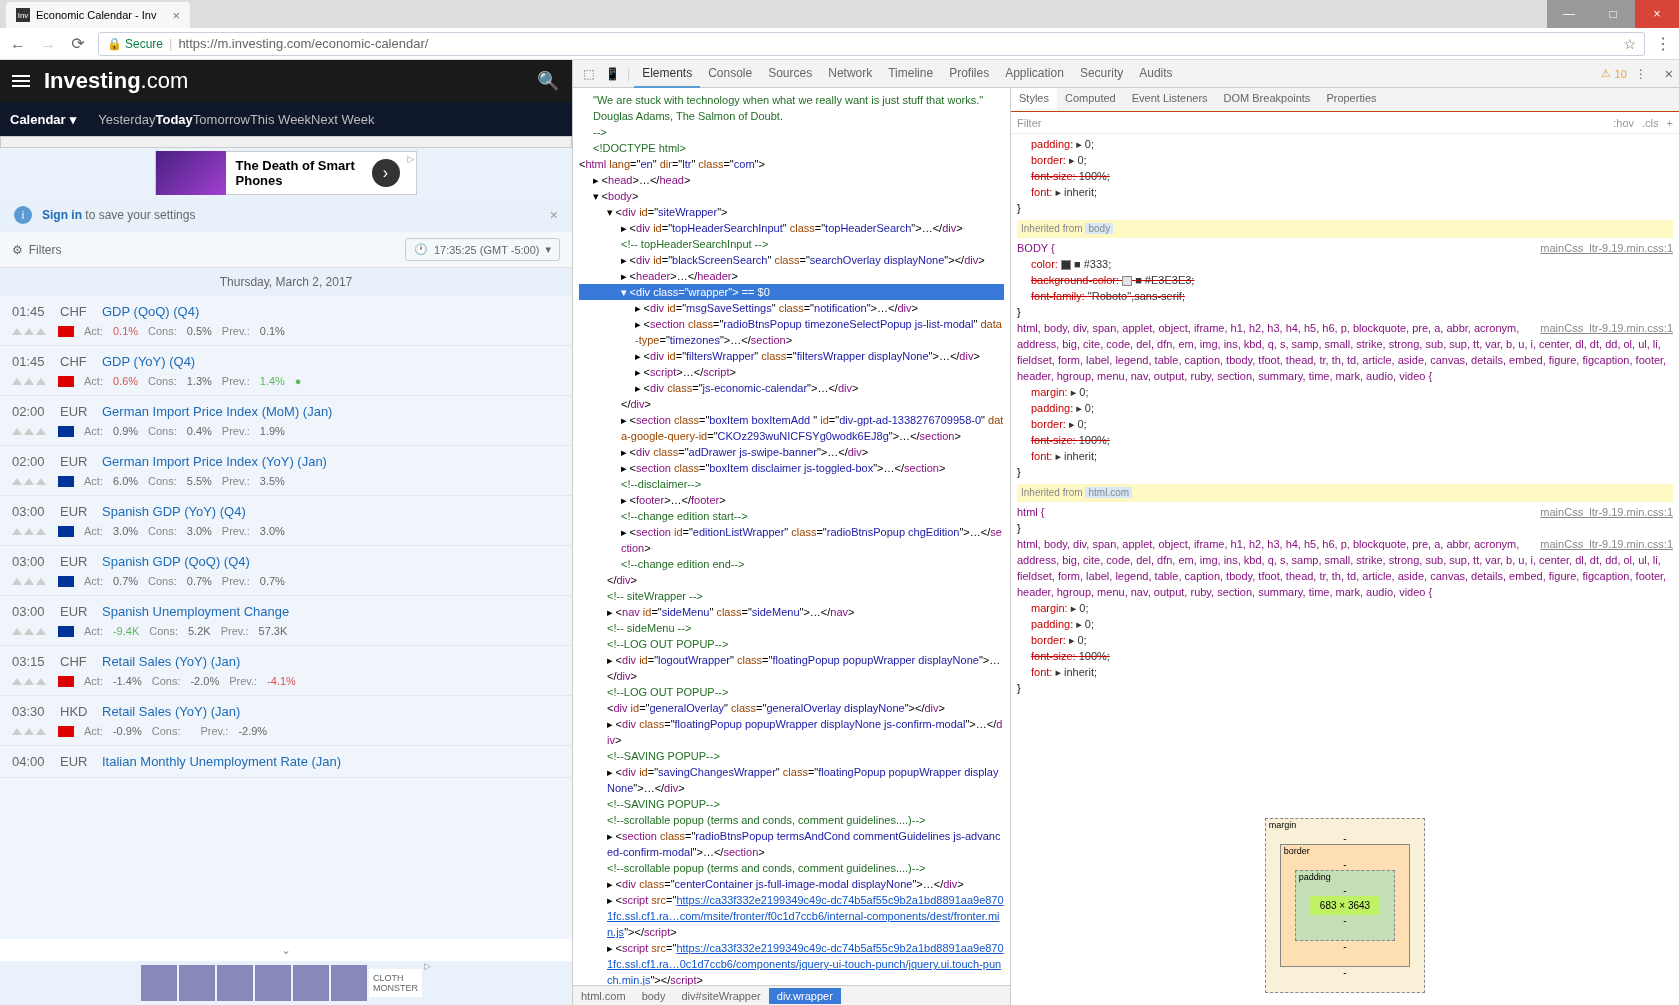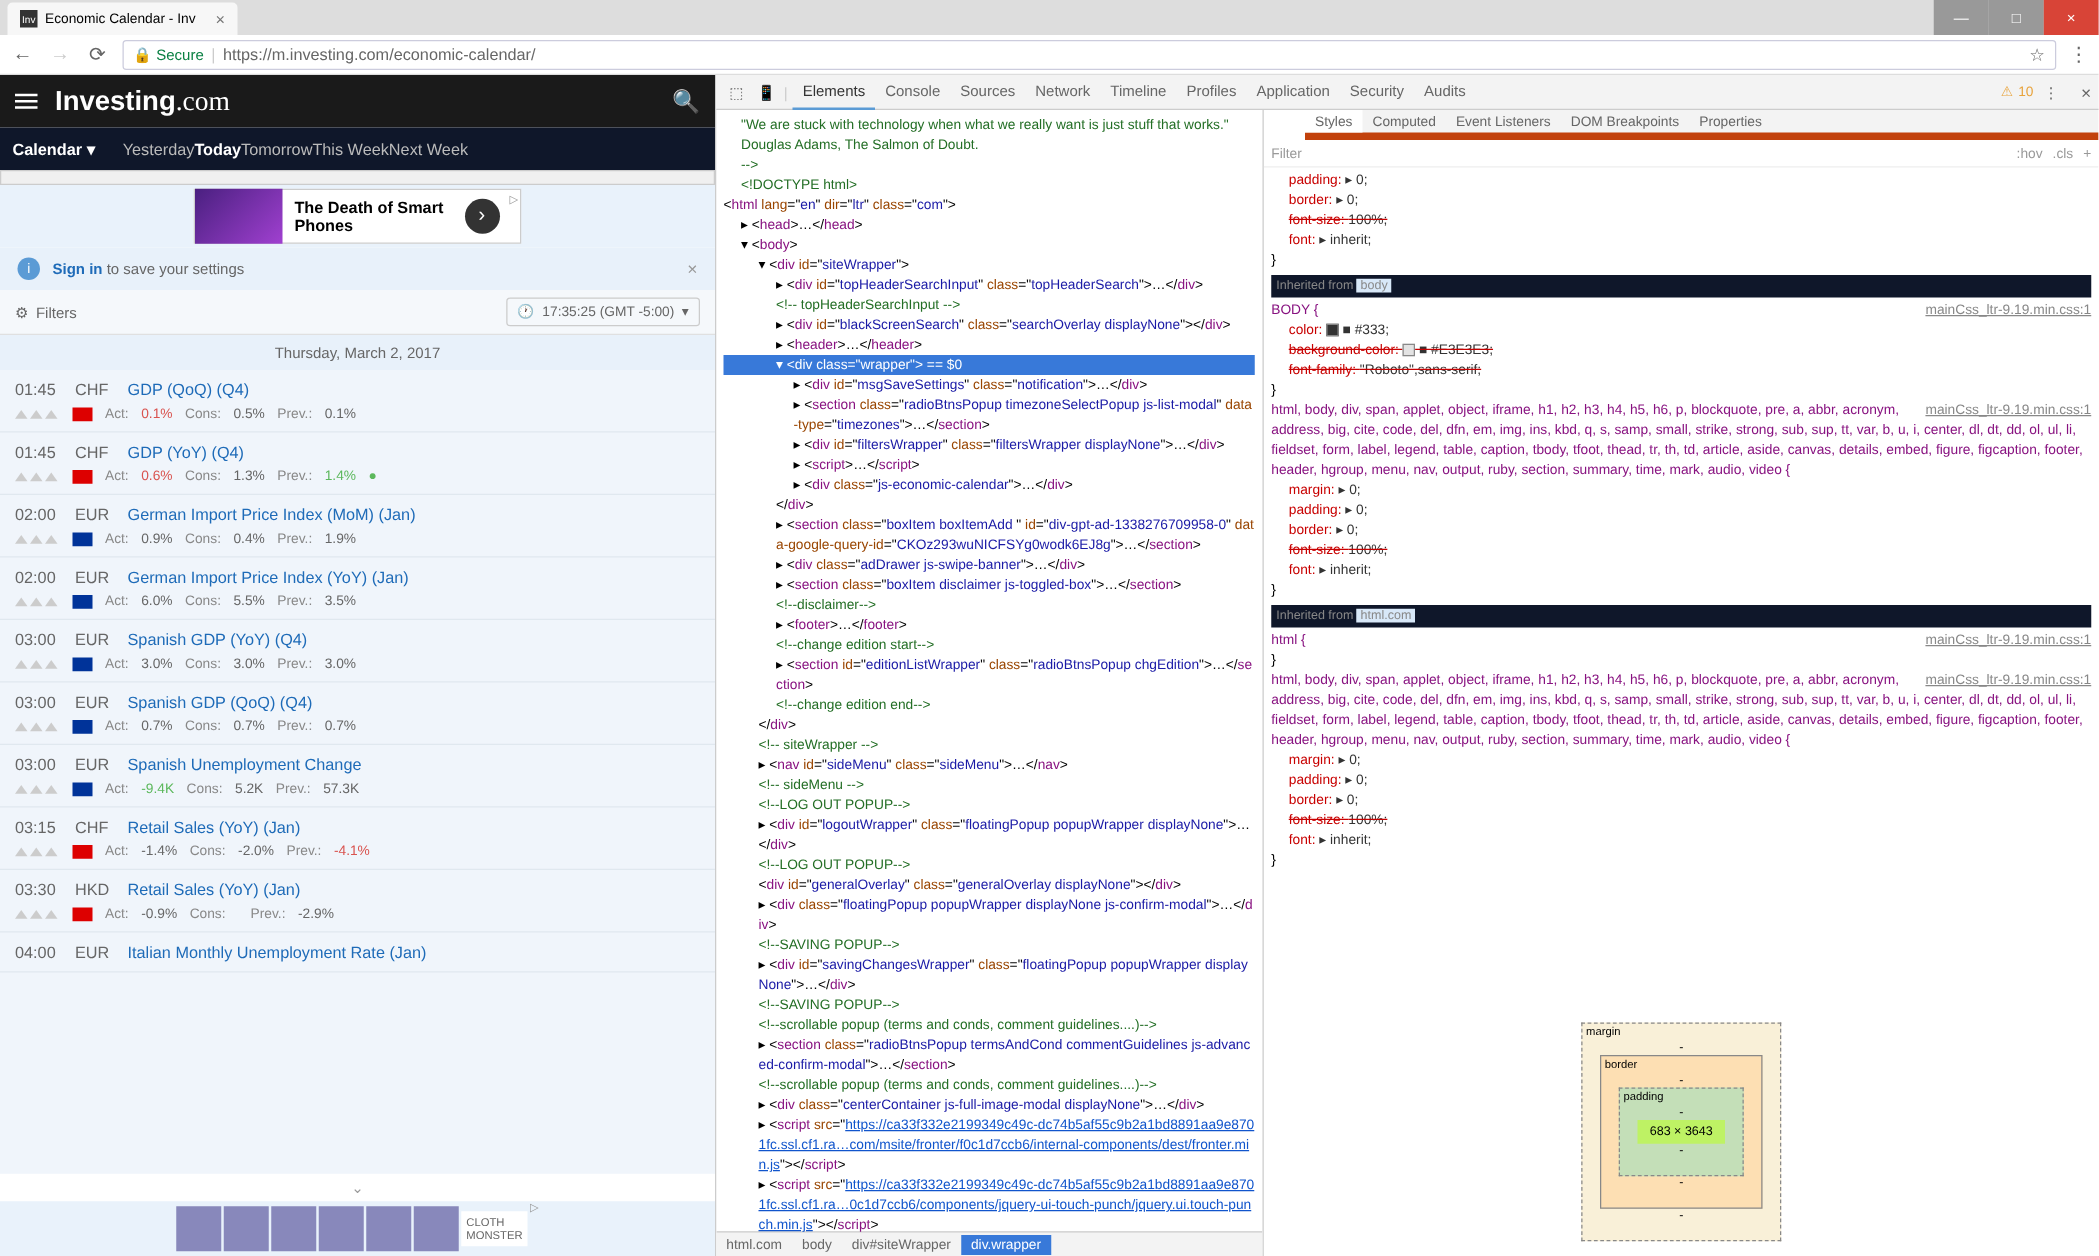--- a/index.html
+++ b/index.html
@@ -27,21 +27,21 @@
 
 .main-area { display:flex; height:945px; }
 .left-pane { width:572px; background:#fff; display:flex; flex-direction:column; overflow:hidden; }
 .right-pane { flex:1; display:flex; flex-direction:column; border-left:1px solid #ccc; }
 
 
 .invest-header { background:#1a1a1a; height:42px; display:flex; align-items:center; padding:0 12px; color:#fff; }
 .hamburger { display:flex; flex-direction:column; gap:3px; margin-right:14px; cursor:pointer; }
 .hamburger span { width:18px; height:2px; background:#fff; }
 .logo { font-size:22px; font-weight:bold; }
-.logo .com { font-weight:normal;font-family:Liberation Serif, serif; }
+.logo .com { font-weight:normal; }
 .search-ico { margin-left:auto; font-size:18px; }
 .sub-nav { background:#0f172a; height:34px; display:flex; align-items:center; padding:0 10px; color:#bbb; gap:22px; }
 .calendar-btn { color:#fff; font-size:13px; font-weight:bold; display:flex; align-items:center; gap:4px; }
 .sub-nav-item { font-size:13px; cursor:pointer; }
 .sub-nav-item.active { color:#fff; font-weight:bold; }
 .scroll-bar-mini { height:12px; background:#f0f0f0; border:1px solid #ccc; position:relative; }
 
 
 .ad-banner { height:50px; display:flex; align-items:center; justify-content:center; background:#e9f2fb; }
 .ad-box { display:flex; align-items:center; background:#fff; border:1px solid #ccc; height:44px; }
@@ -106,32 +106,32 @@
 .dom-tree .c { color:#236e25; }
 .dom-line { white-space:normal; word-break:break-all; }
 .dom-line.selected { background:#3879d9; color:#fff; }
 .dom-line.selected .t,.dom-line.selected .a,.dom-line.selected .v { color:#fff; }
 .dom-link { color:#1155cc; text-decoration:underline; }
 .breadcrumb-bar { height:20px; border-top:1px solid #ccc; display:flex; align-items:center; font-size:11px; background:#f3f3f3; }
 .bc-item { padding:2px 8px; color:#666; }
 .bc-item.sel { background:#3879d9; color:#fff; }
 
 .styles-panel { flex:1; display:flex; flex-direction:column; overflow:hidden; }
-.styles-tabs { height:24px; border-bottom:6px solid #c2410c; display:flex; background:#f3f3f3;margin-left:33px; }
+.styles-tabs { height:24px; border-bottom:1px solid #c2410c; display:flex; background:#f3f3f3; }
 .styles-tab { padding:4px 8px; font-size:11px; color:#666; cursor:pointer; }
 .styles-tab.active { background:#fff; }
 .filter-row { height:22px; border-bottom:1px solid #eee; display:flex; align-items:center; padding:0 6px; font-size:11px; color:#999; gap:8px; }
 .filter-row .f { flex:1; }
 .styles-body { flex:1; overflow-y:auto; font-family:Menlo,Consolas,monospace; font-size:11px; padding:2px 6px; line-height:16px; }
 .css-sel { color:#881280; }
 .css-prop { color:#c80000; margin-left:14px; }
 .css-prop.strike { text-decoration:line-through; }
 .css-val { color:#333; }
 .css-src { color:#888; float:right; text-decoration:underline; }
-.inherit-bar { background:#0f172a; padding:1px 4px; color:#888; font-size:10px; margin:4px 0 2px; }
+.inherit-bar { background:#fef9c3; padding:1px 4px; color:#888; font-size:10px; margin:4px 0 2px; }
 .inherit-bar .kw { background:#d8e8f8; padding:0 3px; }
 .swatch { display:inline-block; width:10px; height:10px; border:1px solid #888; vertical-align:middle; }
 
 .box-model { padding:12px; display:flex; justify-content:center; }
 .bm-outer { border:1px dashed #888; padding:14px; position:relative; font-size:10px; text-align:center; background:#f9f0d8; }
 .bm-border { border:1px solid #888; padding:14px; background:#fddfb3; position:relative; }
 .bm-padding { border:1px dashed #888; padding:14px; background:#c4dfb8; position:relative; }
 .bm-content { background:#bef264; padding:4px 10px; font-size:10px; }
 .bm-lbl { position:absolute; top:1px; left:3px; font-size:9px; }
 </style>

